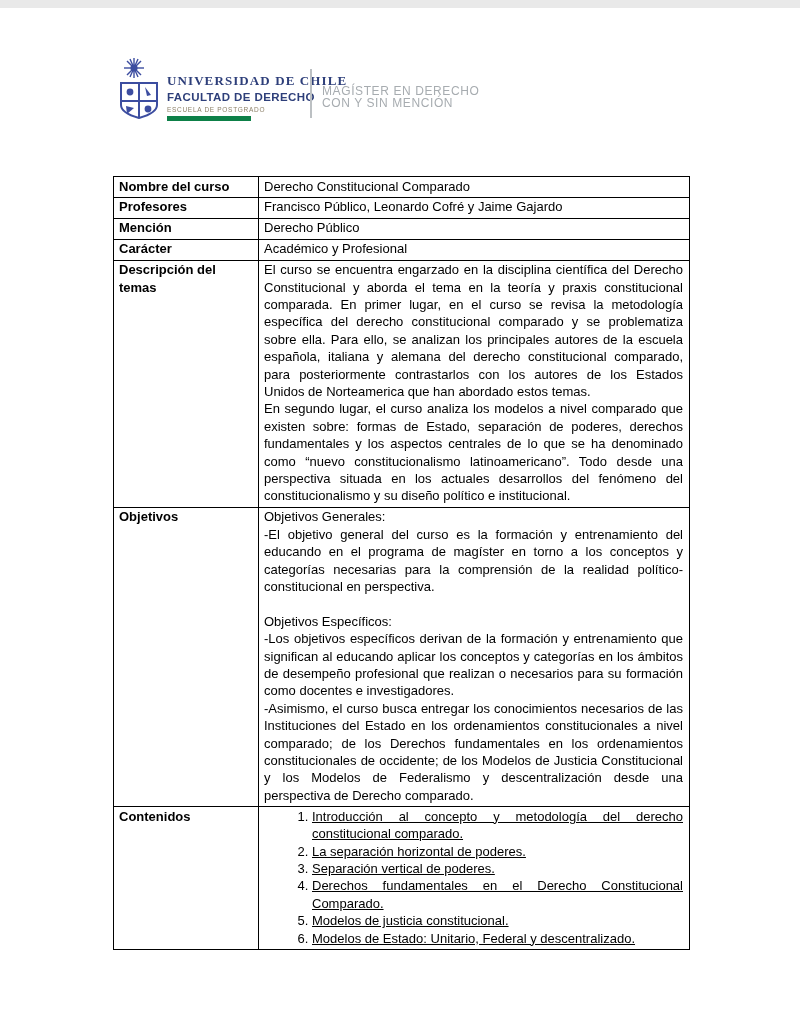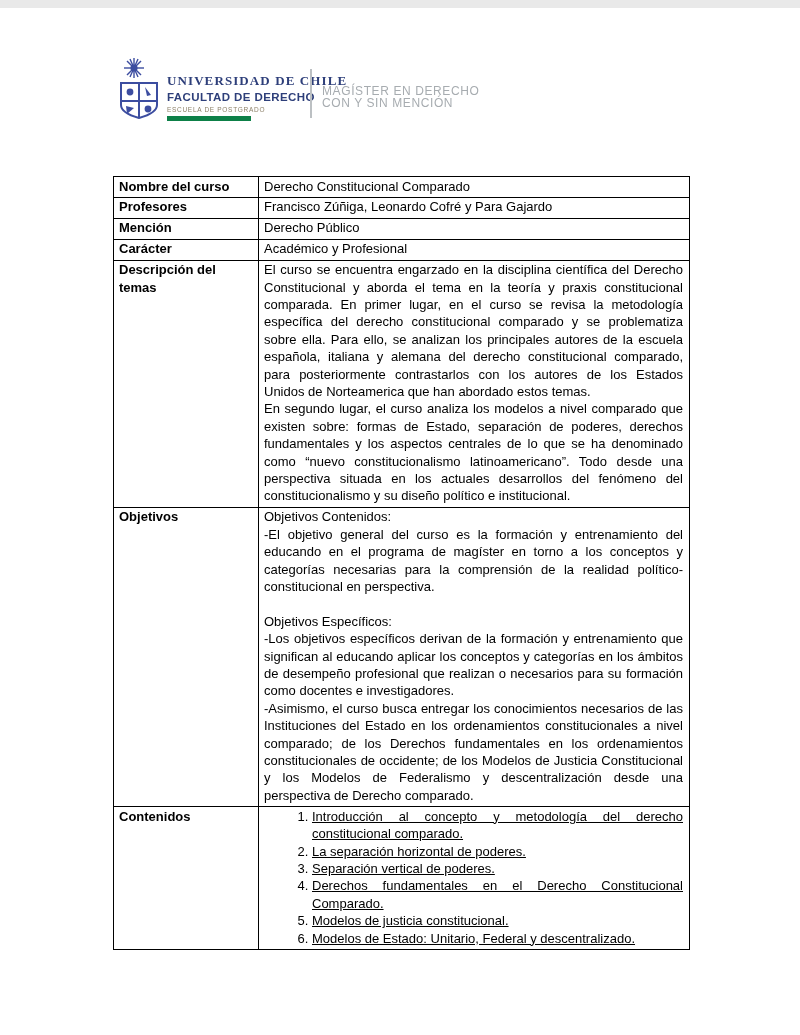--- a/index.html
+++ b/index.html
@@ -121,41 +121,41 @@
         <col style="width:145px">
         <col style="width:431px">
       </colgroup>
     <tbody>
         <tr class="row-simple">
       <td class="cell-label">Nombre del curso</td>
       <td class="cell-bold">Derecho Constitucional Comparado</td>
     </tr>
     <tr class="row-simple">
       <td class="cell-label">Profesores</td>
-      <td>Francisco Zúñiga, Leonardo Cofré y Para Gajardo</td>
+      <td>Francisco Público, Leonardo Cofré y Jaime Gajardo</td>
     </tr>
     <tr class="row-simple">
       <td class="cell-label">Mención</td>
       <td>Derecho Público</td>
     </tr>
     <tr class="row-simple">
       <td class="cell-label">Carácter</td>
       <td>Académico y Profesional</td>
     </tr>
     <tr class="row-desc">
       <td class="cell-label">Descripción del temas</td>
       <td class="paragraphs">
             <p>El curso se encuentra engarzado en la disciplina científica del Derecho Constitucional y aborda el tema en la teoría y praxis constitucional comparada. En primer lugar, en el curso se revisa la metodología específica del derecho constitucional comparado y se problematiza sobre ella. Para ello, se analizan los principales autores de la escuela española, italiana y alemana del derecho constitucional comparado, para posteriormente contrastarlos con los autores de los Estados Unidos de Norteamerica que han abordado estos temas.</p>
             <p>En segundo lugar, el curso analiza los modelos a nivel comparado que existen sobre: formas de Estado, separación de poderes, derechos fundamentales y los aspectos centrales de lo que se ha denominado como “nuevo constitucionalismo latinoamericano”. Todo desde una perspectiva situada en los actuales desarrollos del fenómeno del constitucionalismo y su diseño político e institucional.</p>
           </td>
     </tr>
     <tr class="row-obj">
       <td class="cell-label">Objetivos</td>
       <td class="paragraphs">
-            <p>Objetivos Contenidos:</p>
+            <p>Objetivos Generales:</p>
             <p>-El objetivo general del curso es la formación y entrenamiento del educando en el programa de magíster en torno a los conceptos y categorías necesarias para la comprensión de la realidad político-constitucional en perspectiva.</p>
             <p></p>
             <p>Objetivos Específicos:</p>
             <p>-Los objetivos específicos derivan de la formación y entrenamiento que significan al educando aplicar los conceptos y categorías en los ámbitos de desempeño profesional que realizan o necesarios para su formación como docentes e investigadores.</p>
             <p>-Asimismo, el curso busca entregar los conocimientos necesarios de las Instituciones del Estado en los ordenamientos constitucionales a nivel comparado; de los Derechos fundamentales en los ordenamientos constitucionales de occidente; de los Modelos de Justicia Constitucional y los Modelos de Federalismo y descentralización desde una perspectiva de Derecho comparado.</p>
           </td>
     </tr>
     <tr class="row-cont">
       <td class="cell-label">Contenidos</td>
       <td>

